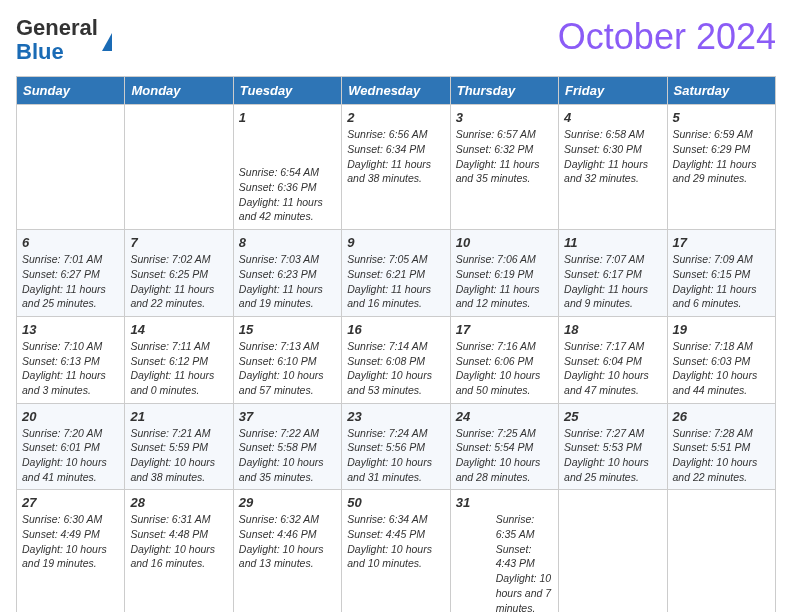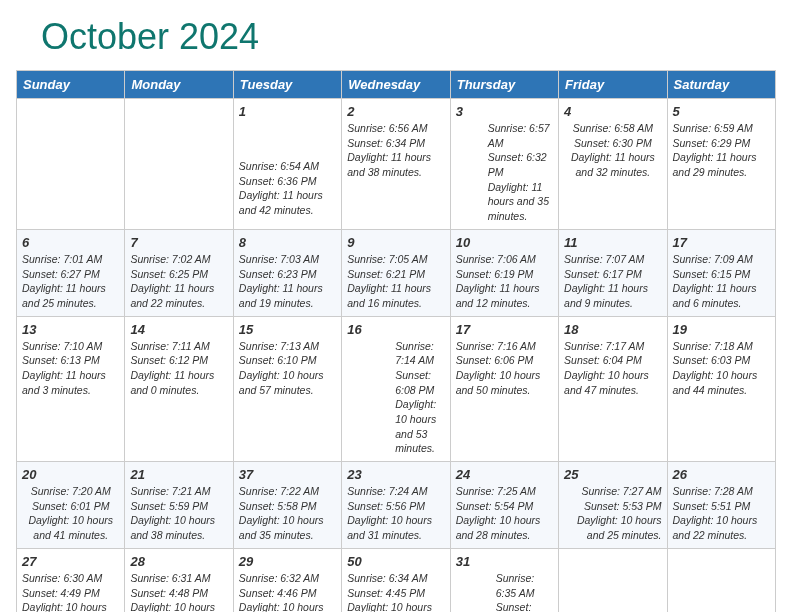--- a/index.html
+++ b/index.html
@@ -35,21 +35,21 @@
       border-left: 10px solid transparent;
       border-bottom: 18px solid #1a6bb5;
       margin-left: 4px;
       margin-top: 4px;
     }
     .title-area {
       text-align: right;
     }
     .month-title {
       font-size: 36px;
-      color: #0f766e;
+      color: #8b5cf6;
       font-weight: 300;
       margin-left: 25px;
     }
     .location {
       font-size: 15px;
       color: #555;
     }
     table {
       width: 100%;
       border-collapse: collapse;
@@ -89,20 +89,27 @@
     }
     tr:nth-child(odd) td {
       background-color: #ffffff;
     }
     .empty { background-color: #fff !important; }
   </style>
 </head>
 <body>
 
 <div class="header">
+  <div class="logo">
+    <div class="logo-text">
+      <span class="logo-general">General</span>
+      <span class="logo-blue">Blue</span>
+    </div>
+    <div class="logo-triangle"></div>
+  </div>
   <div class="title-area">
     <div class="month-title">October 2024</div>
   </div>
 </div>
 
 <table>
   <thead>
     <tr>
     <th>Sunday</th>
         <th>Monday</th>
@@ -124,27 +131,27 @@
 Daylight: 11 hours and 42 minutes.</div>
         </td>
         <td>
           <span class="day-num">2</span>
           <div class="cell-text" style="white-space: pre-line;">Sunrise: 6:56 AM
 Sunset: 6:34 PM
 Daylight: 11 hours and 38 minutes.</div>
         </td>
         <td>
           <span class="day-num">3</span>
-          <div class="cell-text" style="white-space: pre-line; margin-left: 32px;">Sunrise: 6:57 AM
+          <div class="cell-text" style="white-space: pre-line;">Sunrise: 6:57 AM
 Sunset: 6:32 PM
 Daylight: 11 hours and 35 minutes.</div>
         </td>
         <td>
           <span class="day-num">4</span>
-          <div class="cell-text" style="white-space: pre-line; text-align: center;">Sunrise: 6:58 AM
+          <div class="cell-text" style="white-space: pre-line;">Sunrise: 6:58 AM
 Sunset: 6:30 PM
 Daylight: 11 hours and 32 minutes.</div>
         </td>
         <td>
           <span class="day-num">5</span>
           <div class="cell-text" style="white-space: pre-line;">Sunrise: 6:59 AM
 Sunset: 6:29 PM
 Daylight: 11 hours and 29 minutes.</div>
         </td>
       </tr>
@@ -206,21 +213,21 @@
 Daylight: 11 hours and 0 minutes.</div>
         </td>
         <td>
           <span class="day-num">15</span>
           <div class="cell-text" style="white-space: pre-line;">Sunrise: 7:13 AM
 Sunset: 6:10 PM
 Daylight: 10 hours and 57 minutes.</div>
         </td>
         <td>
           <span class="day-num">16</span>
-          <div class="cell-text" style="white-space: pre-line; margin-left: 48px;">Sunrise: 7:14 AM
+          <div class="cell-text" style="white-space: pre-line;">Sunrise: 7:14 AM
 Sunset: 6:08 PM
 Daylight: 10 hours and 53 minutes.</div>
         </td>
         <td>
           <span class="day-num">17</span>
           <div class="cell-text" style="white-space: pre-line;">Sunrise: 7:16 AM
 Sunset: 6:06 PM
 Daylight: 10 hours and 50 minutes.</div>
         </td>
         <td>
@@ -232,21 +239,21 @@
         <td>
           <span class="day-num">19</span>
           <div class="cell-text" style="white-space: pre-line;">Sunrise: 7:18 AM
 Sunset: 6:03 PM
 Daylight: 10 hours and 44 minutes.</div>
         </td>
       </tr>
       <tr>
         <td>
           <span class="day-num">20</span>
-          <div class="cell-text" style="white-space: pre-line; text-align: center;">Sunrise: 7:20 AM
+          <div class="cell-text" style="white-space: pre-line;">Sunrise: 7:20 AM
 Sunset: 6:01 PM
 Daylight: 10 hours and 41 minutes.</div>
         </td>
         <td>
           <span class="day-num">21</span>
           <div class="cell-text" style="white-space: pre-line;">Sunrise: 7:21 AM
 Sunset: 5:59 PM
 Daylight: 10 hours and 38 minutes.</div>
         </td>
         <td>
@@ -262,21 +269,21 @@
 Daylight: 10 hours and 31 minutes.</div>
         </td>
         <td>
           <span class="day-num">24</span>
           <div class="cell-text" style="white-space: pre-line;">Sunrise: 7:25 AM
 Sunset: 5:54 PM
 Daylight: 10 hours and 28 minutes.</div>
         </td>
         <td>
           <span class="day-num">25</span>
-          <div class="cell-text" style="white-space: pre-line; text-align: right;">Sunrise: 7:27 AM
+          <div class="cell-text" style="white-space: pre-line;">Sunrise: 7:27 AM
 Sunset: 5:53 PM
 Daylight: 10 hours and 25 minutes.</div>
         </td>
         <td>
           <span class="day-num">26</span>
           <div class="cell-text" style="white-space: pre-line;">Sunrise: 7:28 AM
 Sunset: 5:51 PM
 Daylight: 10 hours and 22 minutes.</div>
         </td>
       </tr>

